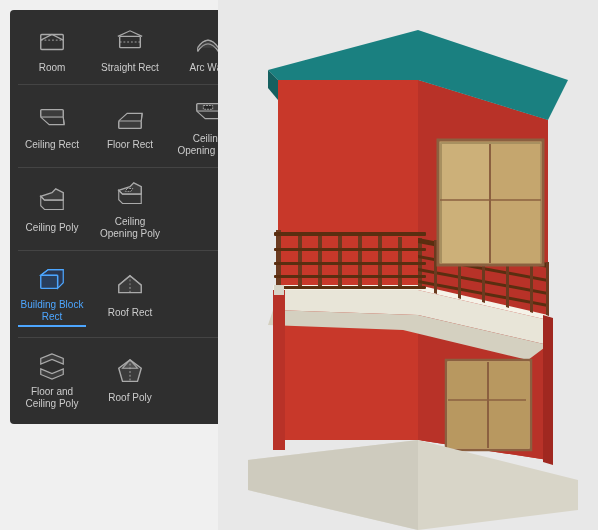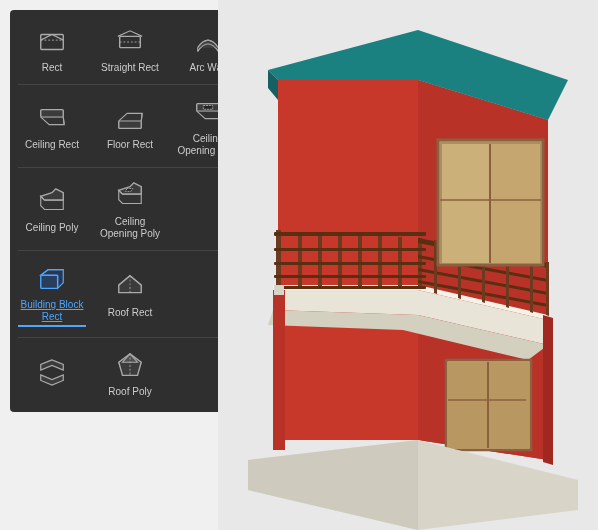--- a/index.html
+++ b/index.html
@@ -90,21 +90,21 @@
 <div class="toolbar-panel">
 
   <div class="tool-item">
     <div class="tool-icon">
       <svg viewBox="0 0 32 32" fill="none" xmlns="http://www.w3.org/2000/svg">
         <rect x="4" y="8" width="24" height="16" rx="1" stroke="#aaa" stroke-width="1.5" fill="none"></rect>
         <path d="M4 14 L16 8 L28 14" stroke="#aaa" stroke-width="1.2" fill="none"></path>
         <line x1="4" y1="14" x2="28" y2="14" stroke="#aaa" stroke-width="1" stroke-dasharray="2,2"></line>
       </svg>
     </div>
-    <span class="tool-label">Rect</span>
+    <span class="tool-label">Room</span>
   </div>
 
   <div class="tool-item">
     <div class="tool-icon">
       <svg viewBox="0 0 32 32" fill="none" xmlns="http://www.w3.org/2000/svg">
         <rect x="5" y="10" width="22" height="12" rx="1" stroke="#aaa" stroke-width="1.5" fill="none"></rect>
         <line x1="5" y1="16" x2="27" y2="16" stroke="#aaa" stroke-width="1" stroke-dasharray="2,2"></line>
         <path d="M3 10 L16 4 L29 10" stroke="#aaa" stroke-width="1.2" fill="none"></path>
       </svg>
     </div>
@@ -187,21 +187,21 @@
 
 
   <div class="tool-item active">
     <div class="tool-icon">
       <svg viewBox="0 0 32 32" fill="none" xmlns="http://www.w3.org/2000/svg">
         <rect x="4" y="12" width="18" height="14" rx="1" stroke="#4da6ff" stroke-width="1.5" fill="rgba(30,100,200,0.3)"></rect>
         <path d="M4 12 L12 6 L28 6 L28 20 L22 26 L22 12 Z" stroke="#4da6ff" stroke-width="1.3" fill="rgba(30,80,180,0.25)"></path>
         <path d="M4 12 L12 6 L28 6" stroke="#4da6ff" stroke-width="1.3" fill="none"></path>
       </svg>
     </div>
-    <span class="tool-label" style="color:#4da6ff; border-bottom: 2px solid #4da6ff; padding-bottom:2px;text-decoration:underline;">Building Block Rect</span>
+    <span class="tool-label" style="color:#4da6ff; border-bottom: 2px solid #4da6ff; padding-bottom:2px;">Building Block Rect</span>
   </div>
 
   <div class="tool-item">
     <div class="tool-icon">
       <svg viewBox="0 0 32 32" fill="none" xmlns="http://www.w3.org/2000/svg">
         <path d="M16 4 L28 14 L28 22 L4 22 L4 14 Z" stroke="#aaa" stroke-width="1.5" fill="rgba(80,80,80,0.4)"></path>
         <line x1="16" y1="4" x2="16" y2="22" stroke="#aaa" stroke-width="1" stroke-dasharray="2,2"></line>
         <path d="M4 14 L16 4 L28 14" stroke="#aaa" stroke-width="1.3" fill="rgba(60,60,60,0.3)"></path>
       </svg>
     </div>
@@ -210,20 +210,21 @@
 
   <div class="divider-row"></div>
 
   <div class="tool-item">
     <div class="tool-icon">
       <svg viewBox="0 0 32 32" fill="none" xmlns="http://www.w3.org/2000/svg">
         <polygon points="16,3 4,8 4,14 16,9 28,14 28,8" stroke="#aaa" stroke-width="1.3" fill="rgba(80,80,80,0.4)"></polygon>
         <polygon points="4,19 16,24 28,19 28,25 16,30 4,25" stroke="#aaa" stroke-width="1.3" fill="rgba(80,80,80,0.4)"></polygon>
       </svg>
     </div>
+    <span class="tool-label">Floor and Ceiling Poly</span>
   </div>
 
 
   <div class="tool-item">
     <div class="tool-icon">
       <svg viewBox="0 0 32 32" fill="none" xmlns="http://www.w3.org/2000/svg">
         <path d="M16 3 L28 12 L24 26 L8 26 L4 12 Z" stroke="#aaa" stroke-width="1.5" fill="rgba(80,80,80,0.4)"></path>
         <path d="M16 3 L8 12 L24 12 Z" stroke="#aaa" stroke-width="1.2" fill="rgba(100,100,100,0.5)"></path>
         <line x1="16" y1="3" x2="16" y2="26" stroke="#aaa" stroke-width="1" stroke-dasharray="2,2"></line>
       </svg>

